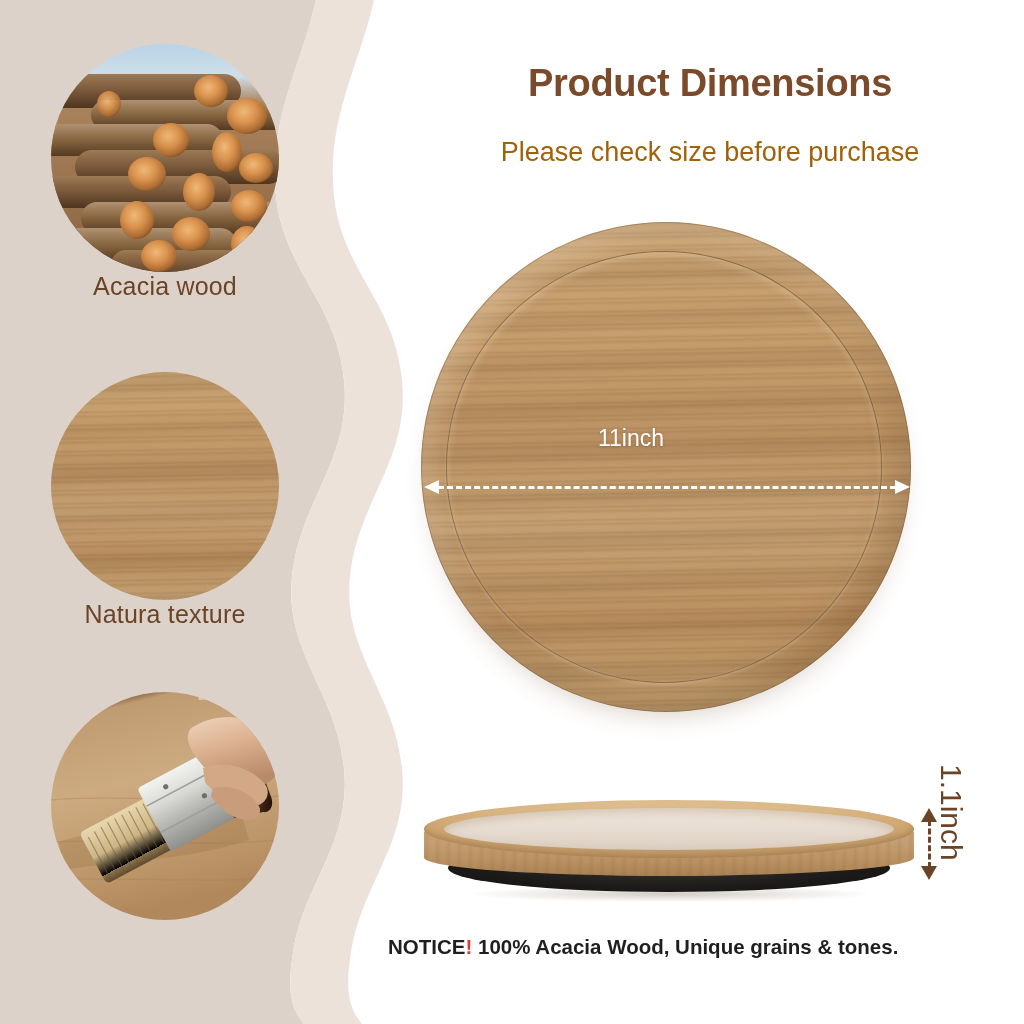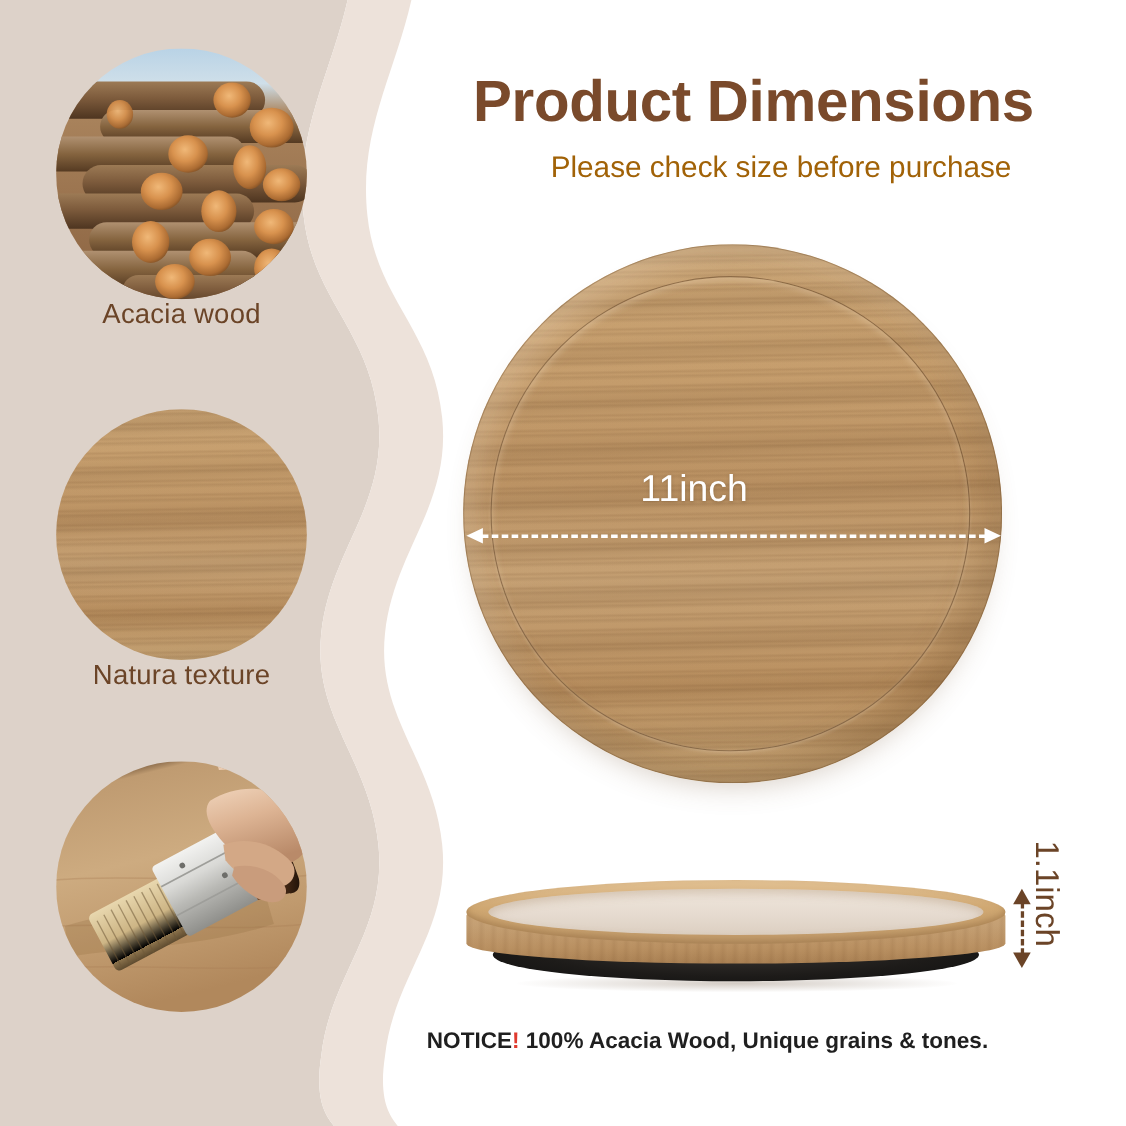--- a/index.html
+++ b/index.html
@@ -85,22 +85,22 @@
         rgba(80,50,22,.00) 44px),
       linear-gradient(180deg, #c6a172 0%, #c79f6e 20%, #bb9263 44%, #c6a174 62%, #b98f5f 82%, #c3a173 100%);
   }
 
   
   .title {
     position: absolute;
     left: 430px;
     top: 62px;
     width: 560px;
-    text-align: left;
-    font-size: 53px;
+    text-align: center;
+    font-size: 38px;
     font-weight: bold;
     color: #7A4A2B;
     letter-spacing: -0.3px;
   }
   .subtitle {
     position: absolute;
     left: 420px;
     top: 137px;
     width: 580px;
     text-align: center;
@@ -159,21 +159,21 @@
     border-bottom: 7px solid transparent;
   }
   .dim-h .arrow.left  { left: 0;  border-right: 15px solid #ffffff; }
   .dim-h .arrow.right { right: 0; border-left: 15px solid #ffffff; }
   .dim-h-label {
     position: absolute;
     left: 424px;
     top: 425px;
     width: 414px;
     text-align: center;
-    font-size: 34px;
+    font-size: 23px;
     color: #ffffff;
     text-shadow: 0 1px 3px rgba(90,60,30,.35);
   }
 
   
   .tray-side {
     position: absolute;
     left: 424px;
     top: 800px;
     width: 490px;

